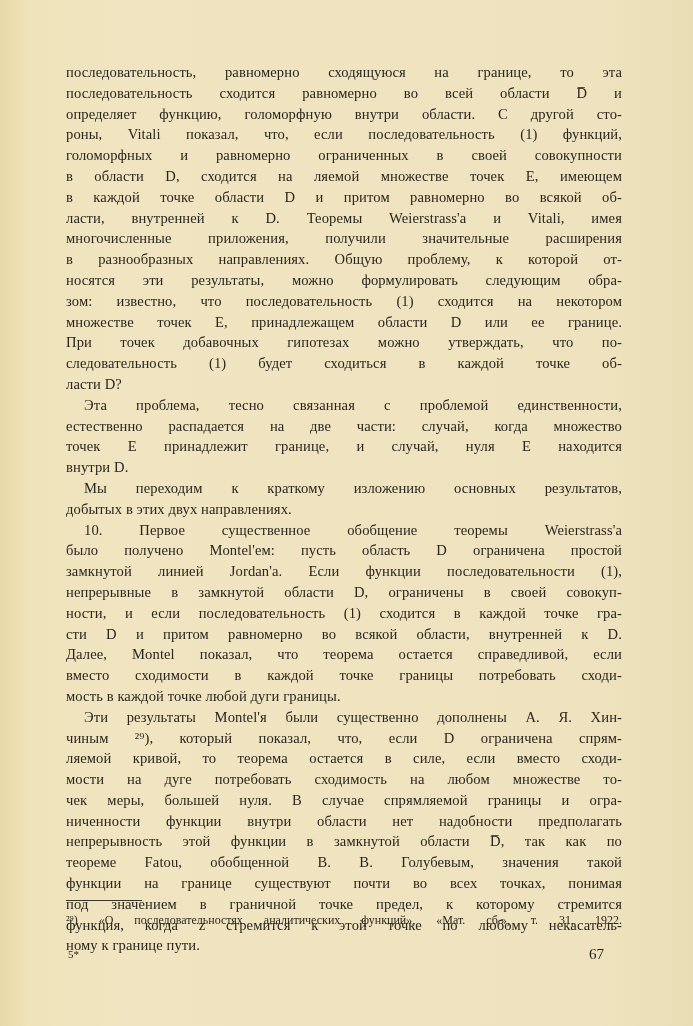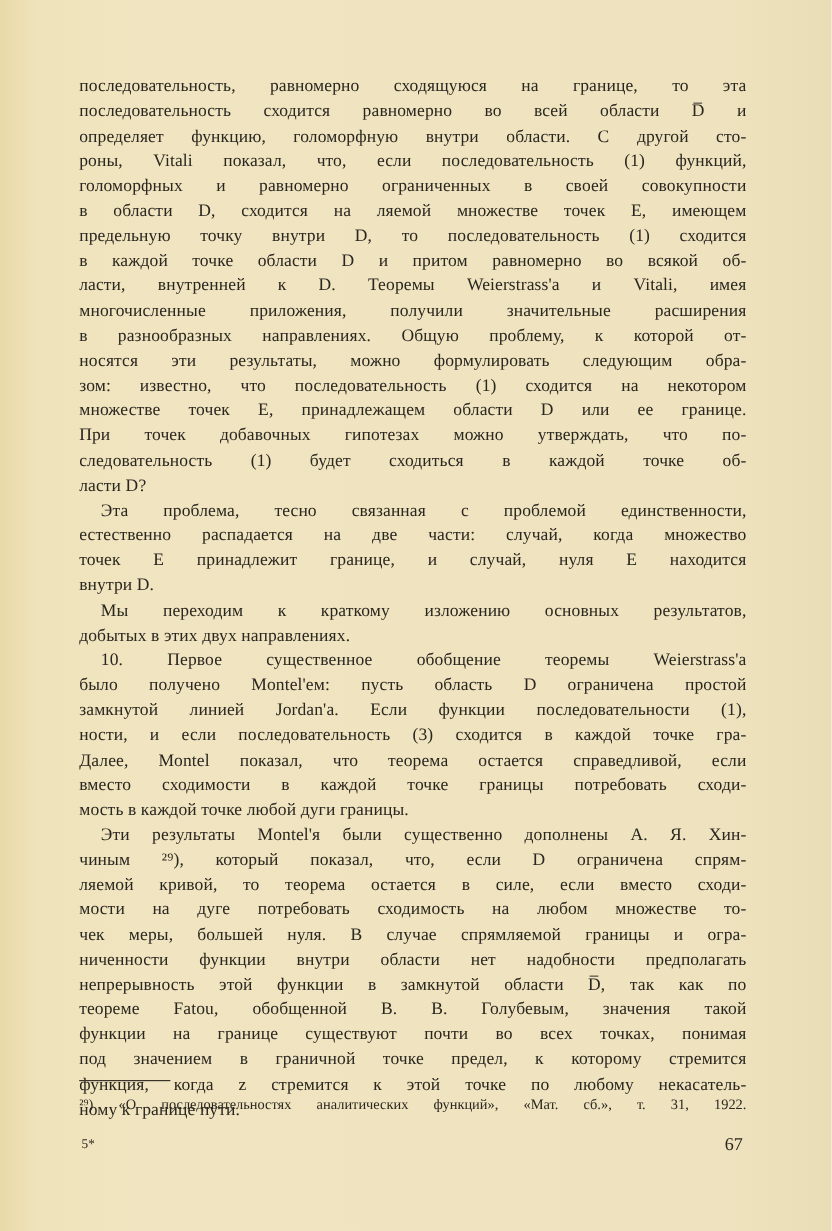--- a/index.html
+++ b/index.html
@@ -15,53 +15,54 @@
       height: 20.8px; line-height: 20.8px; font-size: 14.6px;
       white-space: nowrap; text-align: justify; text-align-last: justify;
       letter-spacing: 0.1px;
     }
     .line.last { text-align-last: left; }
     .line.indent { padding-left: 18px; }
     .footrule { position: absolute; left: 66px; top: 900px; width: 76px; border-top: 1px solid #3a342a; }
     .footnote { position: absolute; left: 66px; top: 912px; width: 556px; font-size: 12px; line-height: 16px;
       white-space: nowrap; text-align: justify; text-align-last: justify; }
     .sig { position: absolute; left: 68px; top: 948px; font-size: 11px; }
-    .pageno { position: absolute; left: 604px; top: 946px; font-size: 15px; }
+    .pageno { position: absolute; left: 589px; top: 946px; font-size: 15px; }
   </style>
 </head>
 <body>
 
 <div class="page">
   <div class="line">последовательность, равномерно сходящуюся на границе, то эта</div>
   <div class="line">последовательность сходится равномерно во всей области D̅ и</div>
   <div class="line">определяет функцию, голоморфную внутри области. С другой сто-</div>
   <div class="line">роны, Vitali показал, что, если последовательность (1) функций,</div>
   <div class="line">голоморфных и равномерно ограниченных в своей совокупности</div>
   <div class="line">в области D, сходится на ляемой множестве точек E, имеющем</div>
-  <div class="line">предельную точку внутри D, то последовательность (1) сходится</div>
   <div class="line">в каждой точке области D и притом равномерно во всякой об-</div>
   <div class="line">ласти, внутренней к D. Теоремы Weierstrass'a и Vitali, имея</div>
   <div class="line">многочисленные приложения, получили значительные расширения</div>
   <div class="line">в разнообразных направлениях. Общую проблему, к которой от-</div>
   <div class="line">носятся эти результаты, можно формулировать следующим обра-</div>
   <div class="line">зом: известно, что последовательность (1) сходится на некотором</div>
   <div class="line">множестве точек E, принадлежащем области D или ее границе.</div>
   <div class="line">При точек добавочных гипотезах можно утверждать, что по-</div>
   <div class="line">следовательность (1) будет сходиться в каждой точке об-</div>
   <div class="line last">ласти D?</div>
   <div class="line indent">Эта проблема, тесно связанная с проблемой единственности,</div>
   <div class="line">естественно распадается на две части: случай, когда множество</div>
   <div class="line">точек E принадлежит границе, и случай, нуля E находится</div>
   <div class="line last">внутри D.</div>
   <div class="line indent">Мы переходим к краткому изложению основных результатов,</div>
   <div class="line last">добытых в этих двух направлениях.</div>
   <div class="line indent">10. Первое существенное обобщение теоремы Weierstrass'a</div>
   <div class="line">было получено Montel'ем: пусть область D ограничена простой</div>
   <div class="line">замкнутой линией Jordan'a. Если функции последовательности (1),</div>
-  <div class="line">ности, и если последовательность (3) сходится в каждой точке гра-</div>
+  <div class="line">непрерывные в замкнутой области D, ограничены в своей совокуп-</div>
+  <div class="line">ности, и если последовательность (1) сходится в каждой точке гра-</div>
+  <div class="line">сти D и притом равномерно во всякой области, внутренней к D.</div>
   <div class="line">Далее, Montel показал, что теорема остается справедливой, если</div>
   <div class="line">вместо сходимости в каждой точке границы потребовать сходи-</div>
   <div class="line last">мость в каждой точке любой дуги границы.</div>
   <div class="line indent">Эти результаты Montel'я были существенно дополнены А. Я. Хин-</div>
   <div class="line">чиным ²⁹), который показал, что, если D ограничена спрям-</div>
   <div class="line">ляемой кривой, то теорема остается в силе, если вместо сходи-</div>
   <div class="line">мости на дуге потребовать сходимость на любом множестве то-</div>
   <div class="line">чек меры, большей нуля. В случае спрямляемой границы и огра-</div>
   <div class="line">ниченности функции внутри области нет надобности предполагать</div>
   <div class="line">непрерывность этой функции в замкнутой области D̅, так как по</div>

